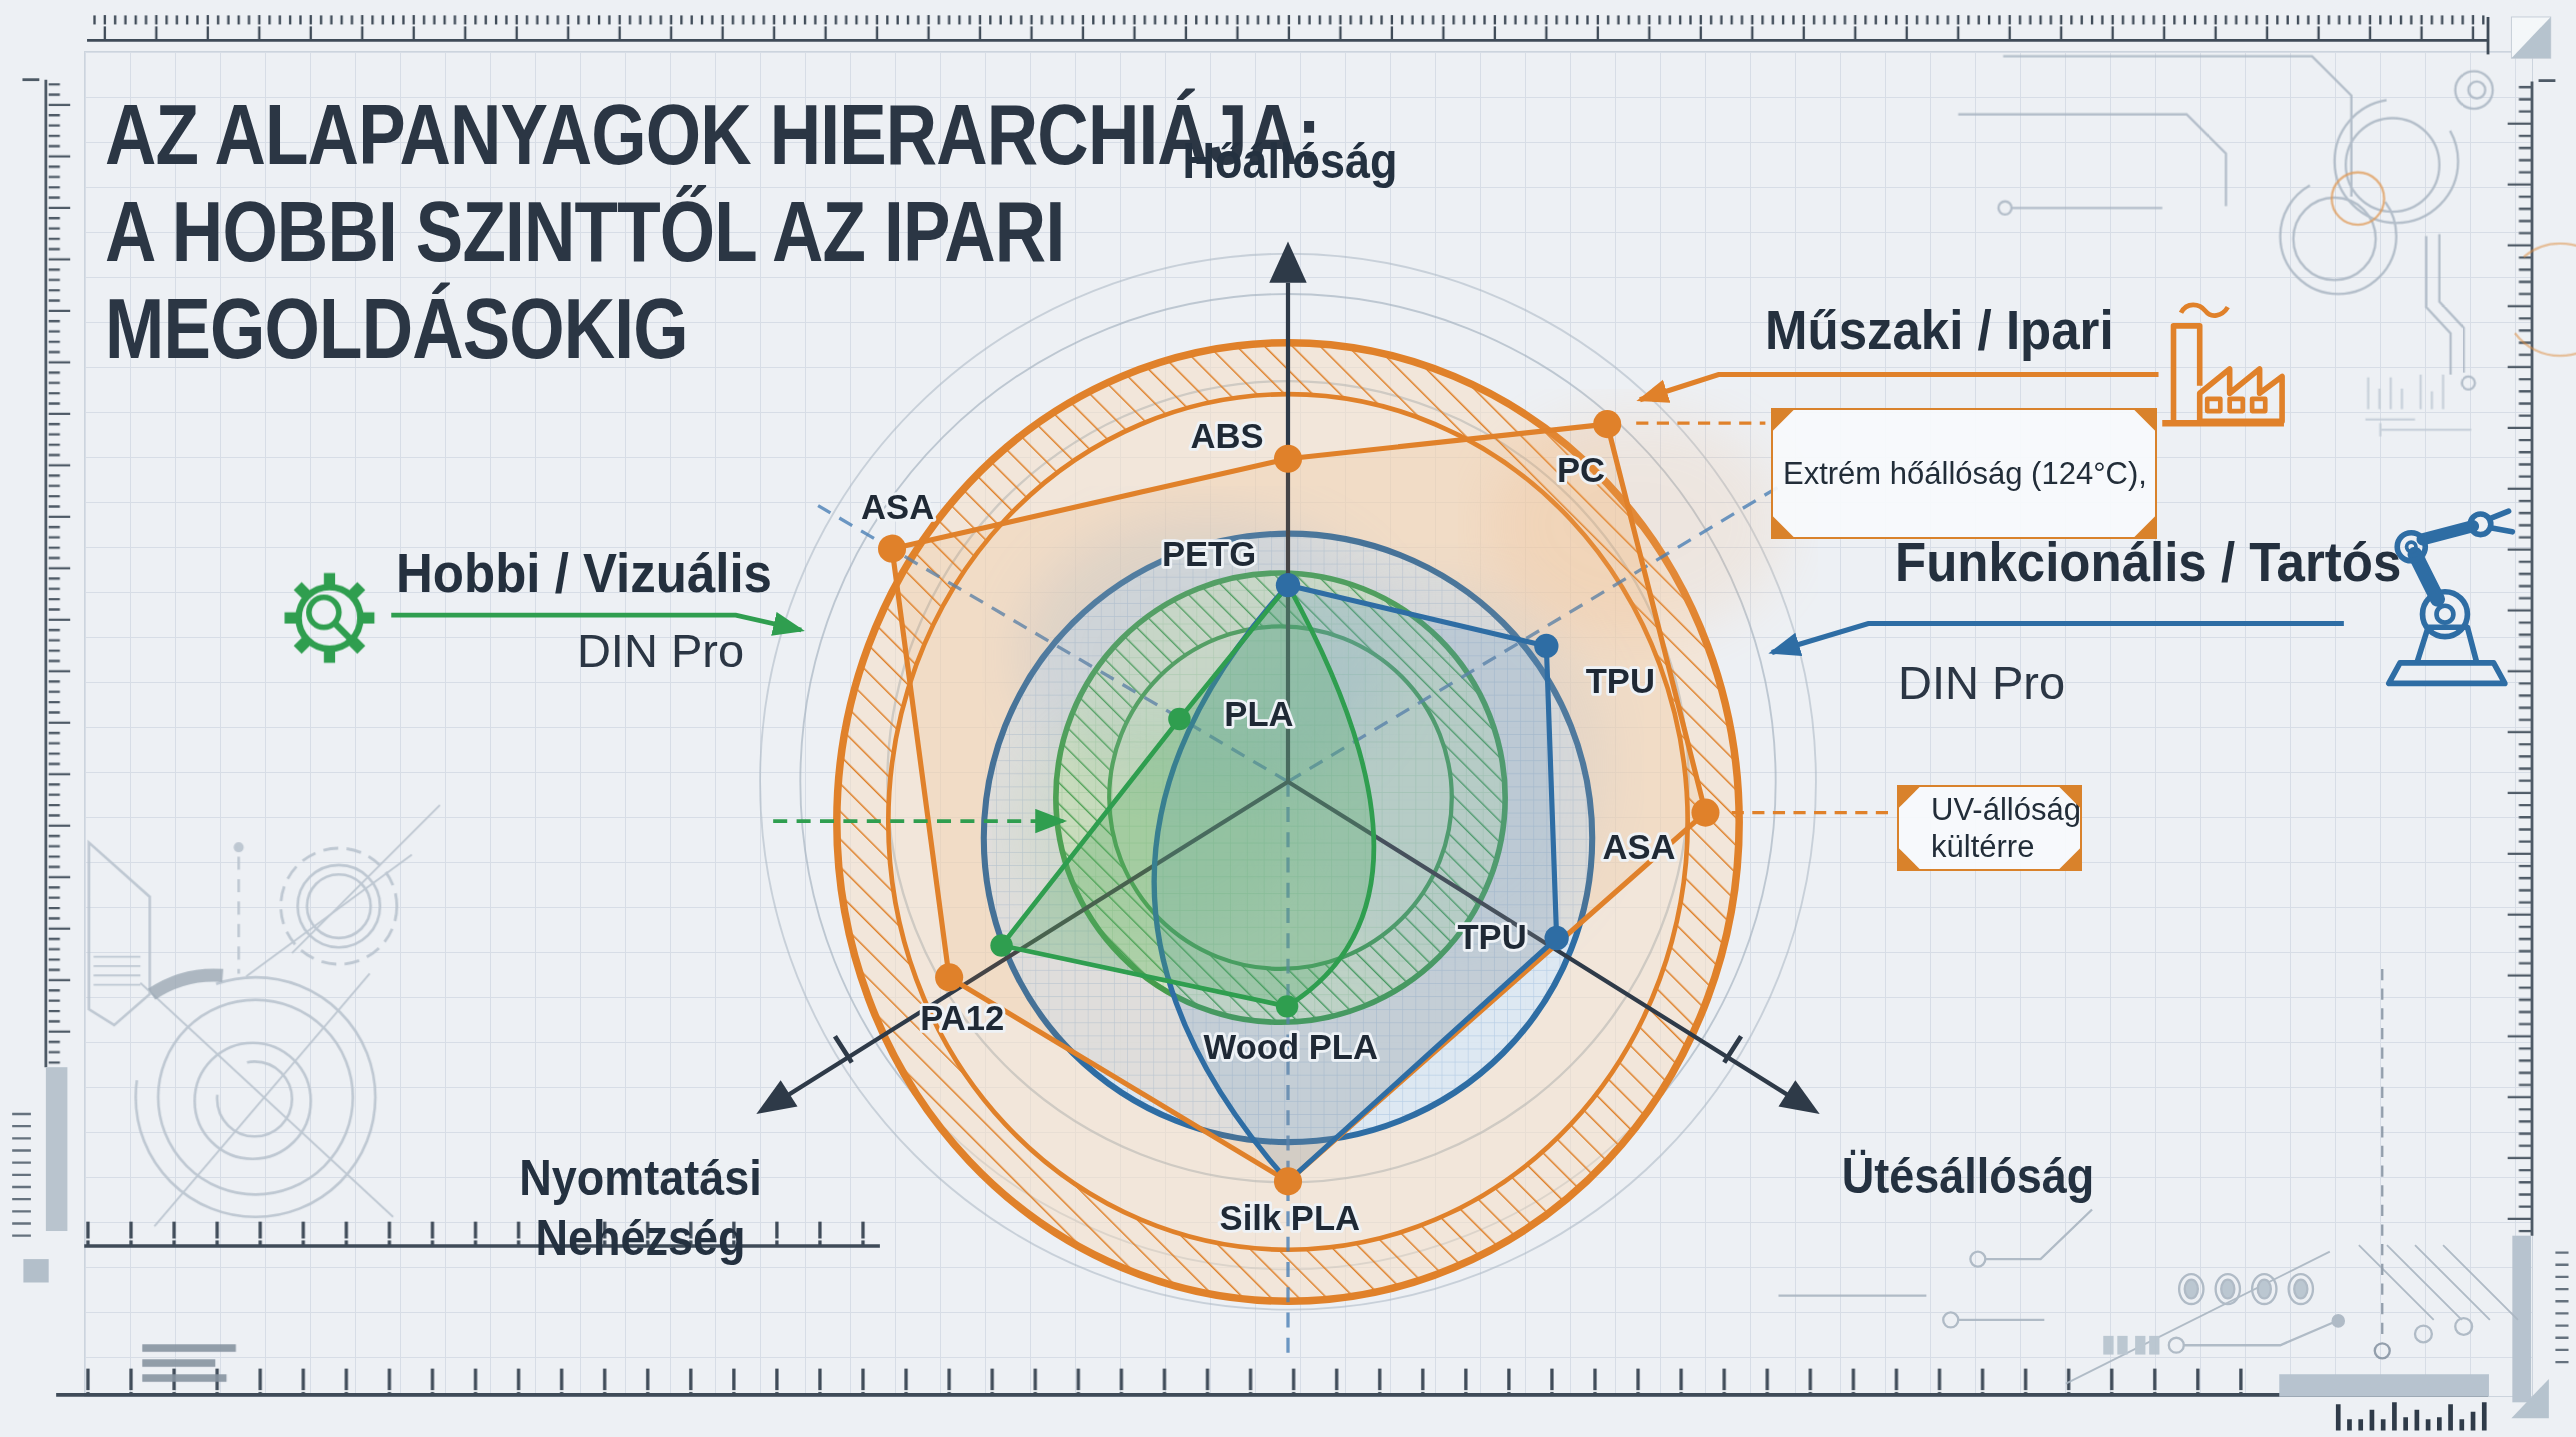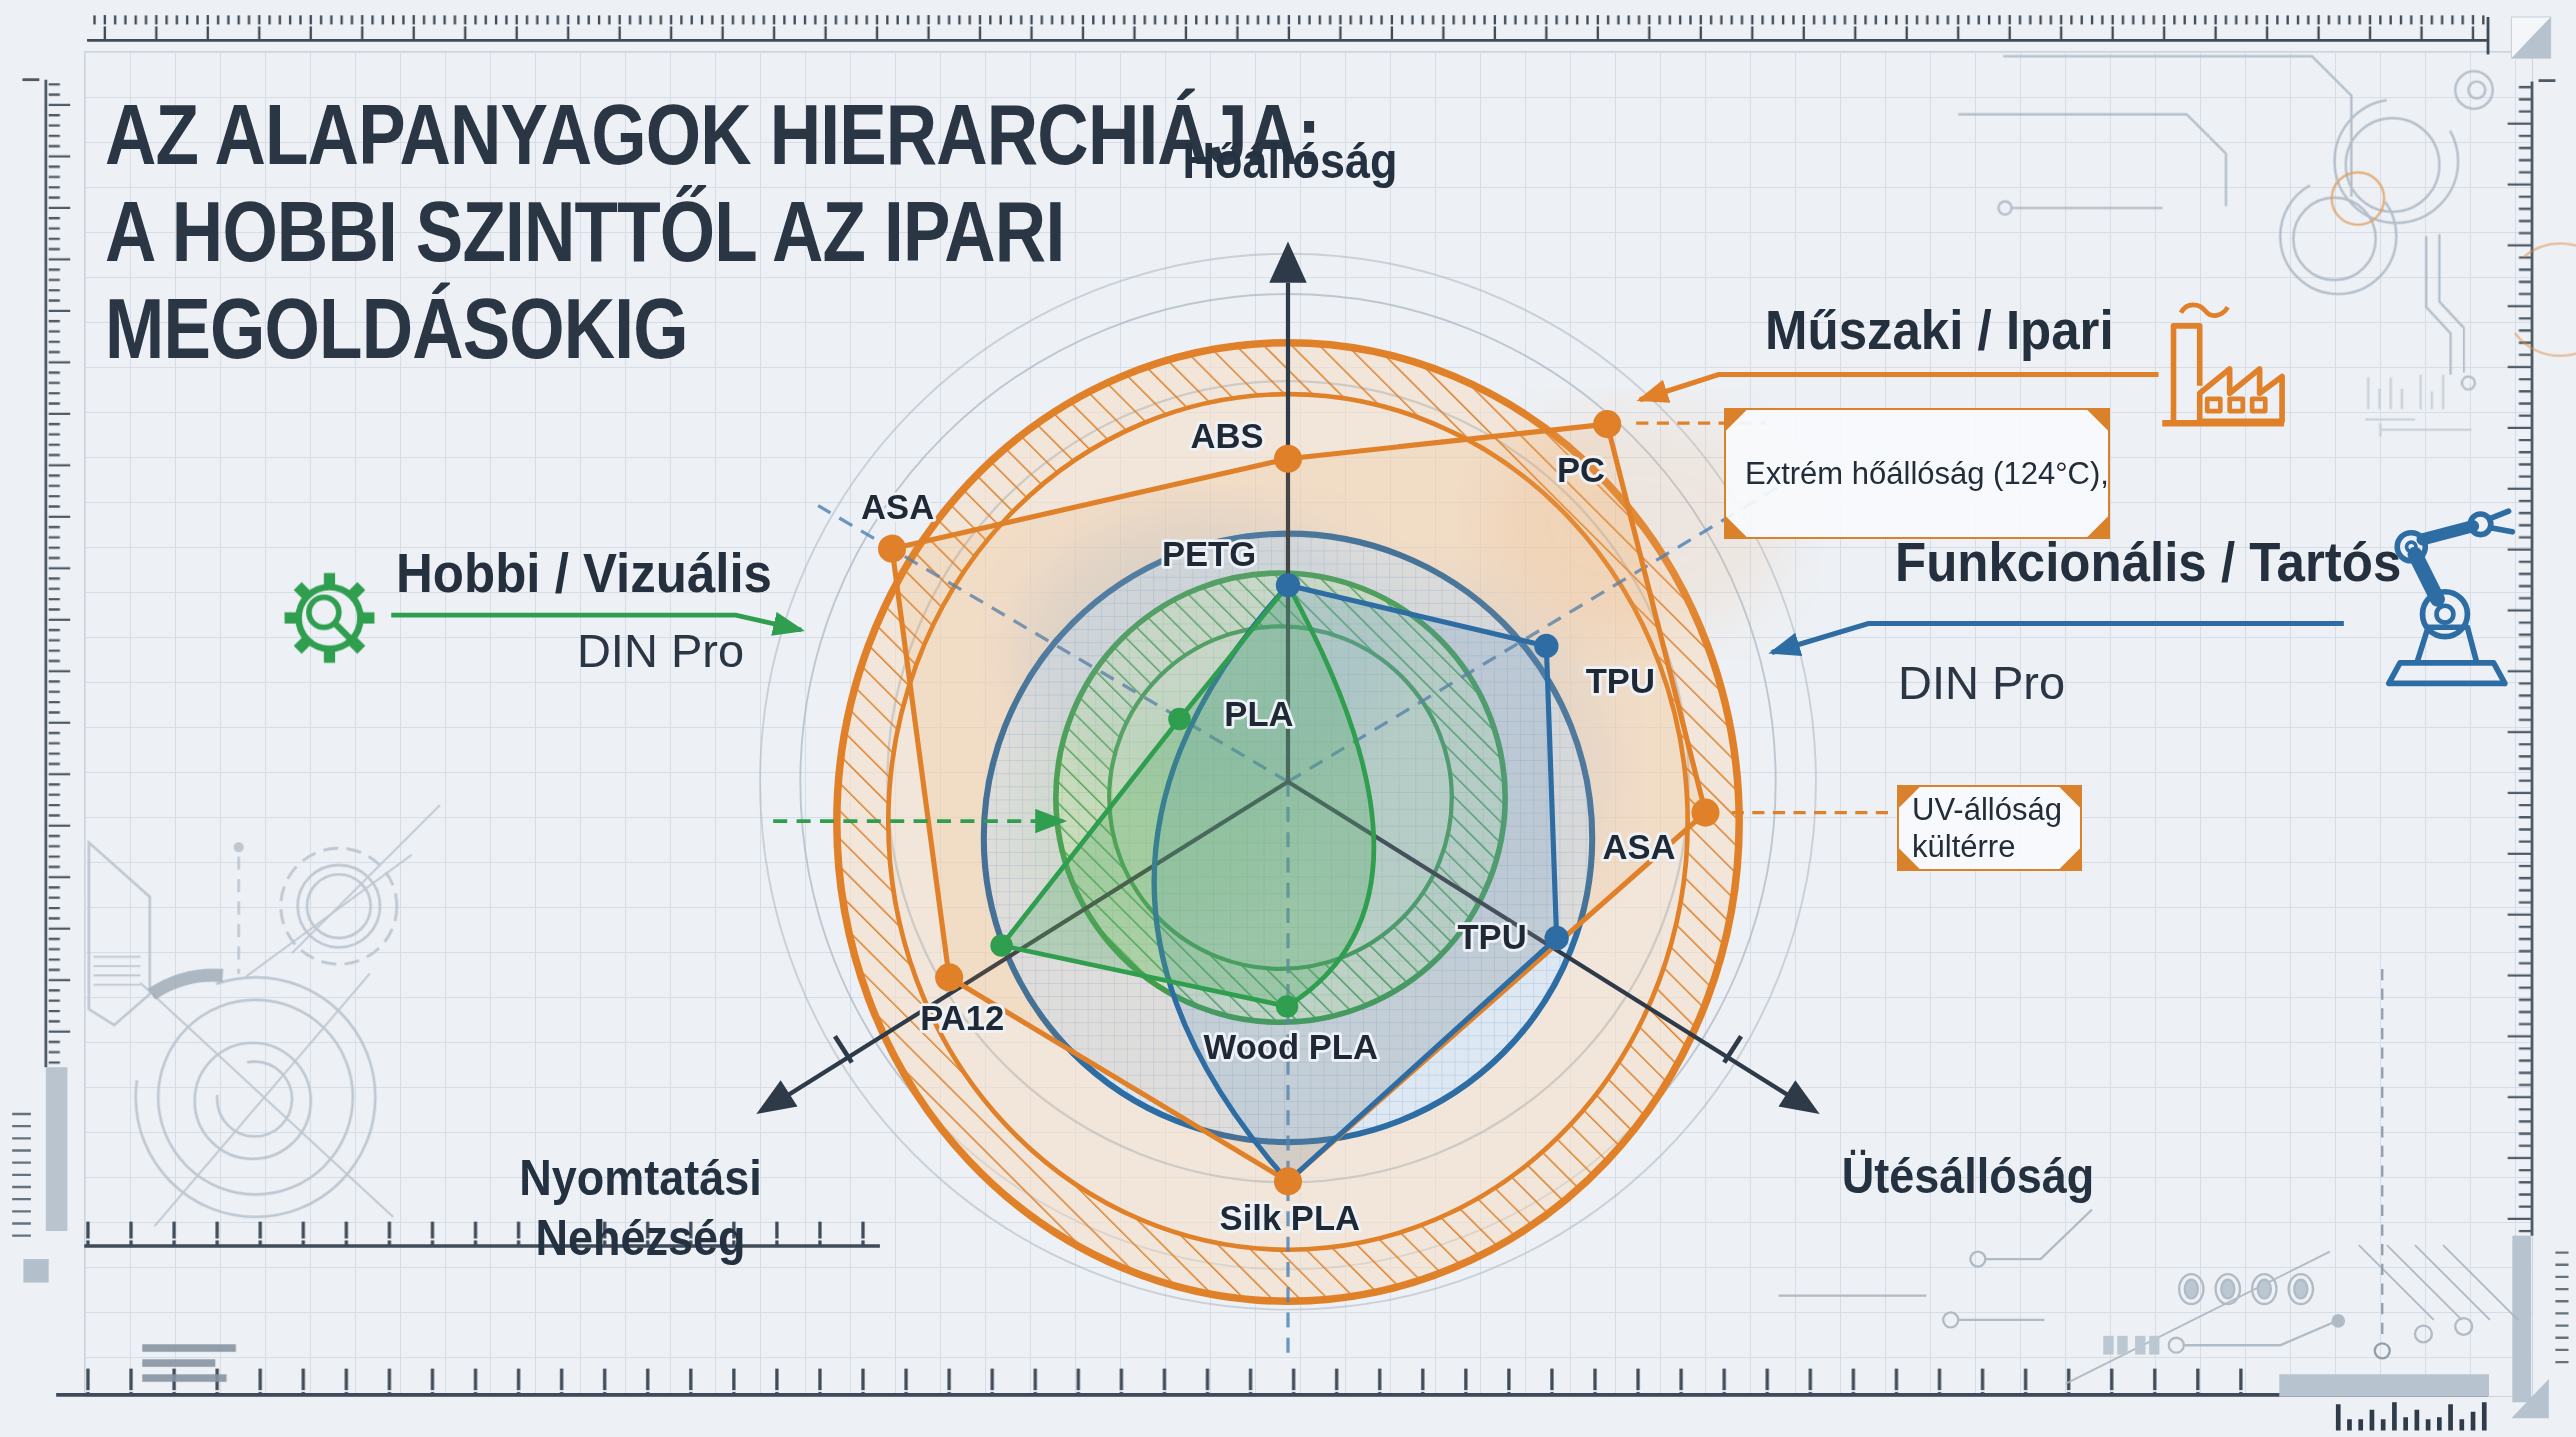--- a/index.html
+++ b/index.html
@@ -303,30 +303,30 @@
   <div class="ov axis-label" style="left:1734px;top:1149px;width:468px;">Ütésállóság</div>
 
   <div class="ov legend-title" style="left:396px;top:545px;">Hobbi / Vizuális</div>
   <div class="ov legend-sub" style="left:520px;top:625px;width:281px;text-align:center;">DIN Pro</div>
 
   <div class="ov legend-title" style="left:1895px;top:534px;">Funkcionális / Tartós</div>
   <div class="ov legend-sub" style="left:1898px;top:657px;">DIN Pro</div>
 
   <div class="ov legend-title" style="left:1765px;top:302px;">Műszaki / Ipari</div>
 
-  <div class="ov co" style="--bc:#d9822b;left:1724px;top:408px;width:386px;height:131px;padding-left:19px;">
+  <div class="ov co" style="--bc:#d9822b;left:1771px;top:408px;width:386px;height:131px;padding-left:10px;">
     <span class="c tl"></span>
       <span class="c tr"></span>
       <span class="c bl"></span>
       <span class="c br"></span>
     <div class="ln">Extrém hőállóság (124°C),</div>
   </div>
 
 
-  <div class="ov co" style="--bc:#d9822b;left:1897px;top:785px;width:185px;height:86px;padding-left:13px;">
+  <div class="ov co" style="--bc:#d9822b;left:1897px;top:785px;width:185px;height:86px;padding-left:32px;">
     <span class="c tl"></span>
       <span class="c tr"></span>
       <span class="c bl"></span>
       <span class="c br"></span>
     <div class="ln" style="line-height:37px;">UV-állóság</div>
     <div class="ln" style="line-height:37px;">kültérre</div>
   </div>
 </div>
 
 

